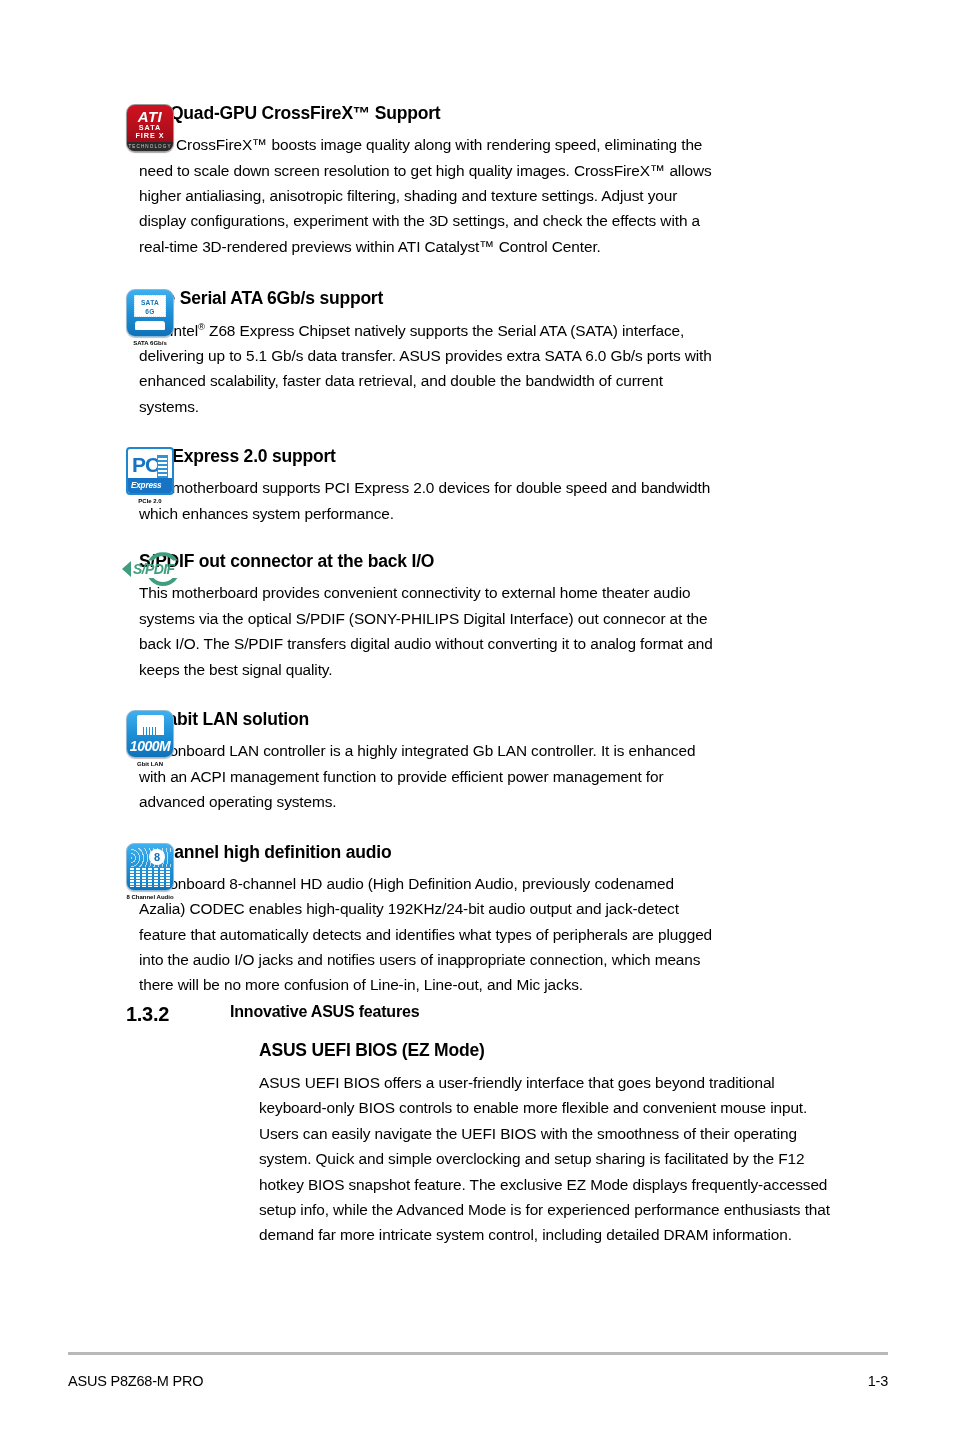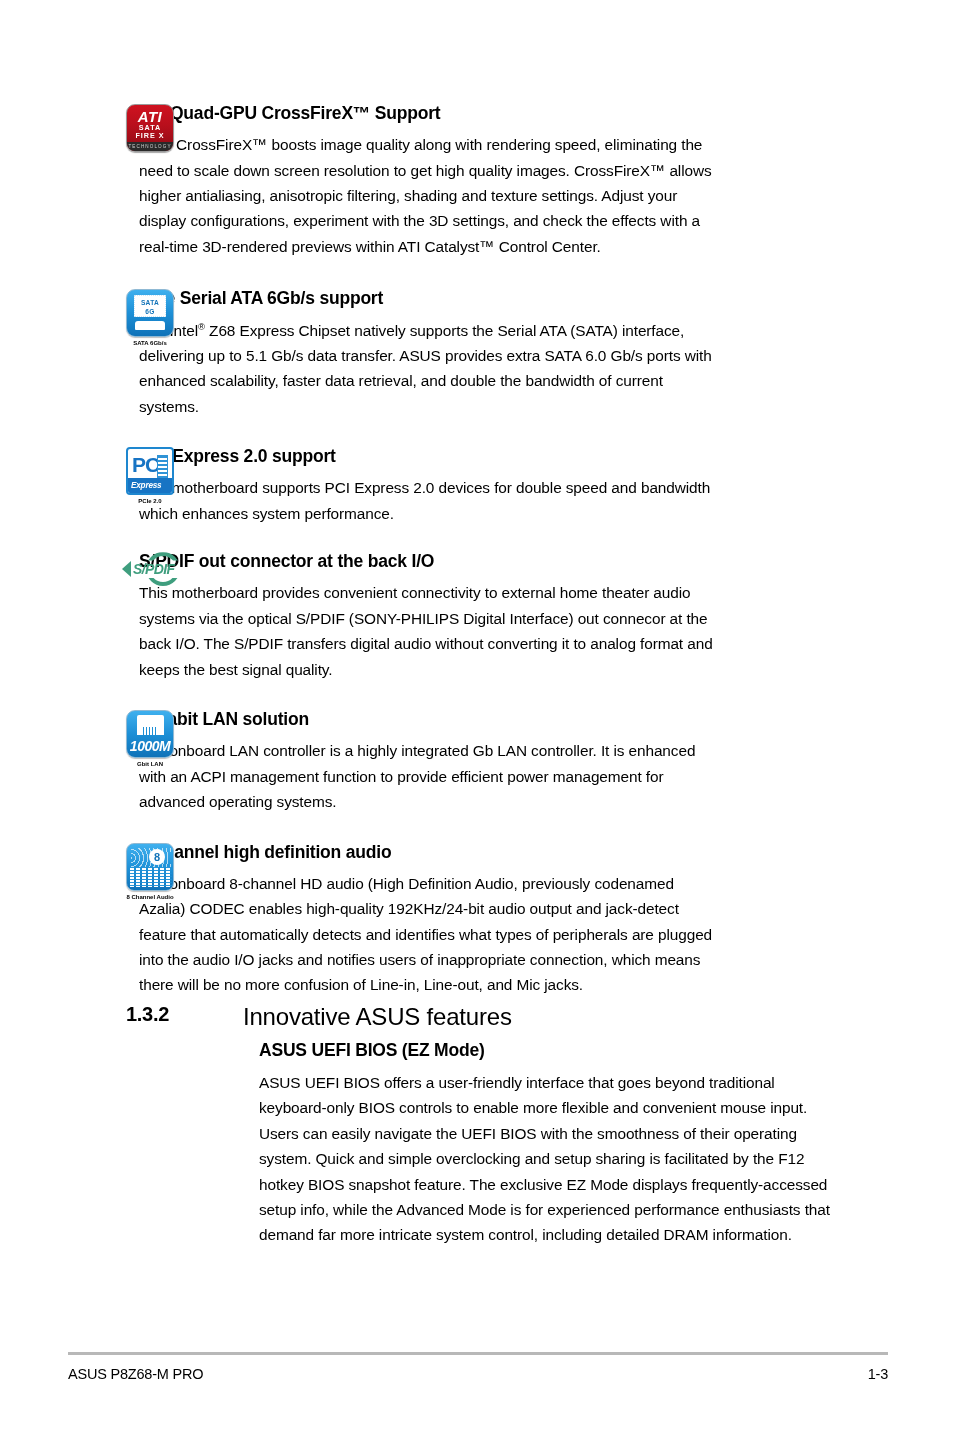--- a/index.html
+++ b/index.html
@@ -76,24 +76,23 @@
     display: flex;
     align-items: flex-start;
   }
   .section-num {
     font-size: 20px;
     font-weight: bold;
     width: 104px;
     letter-spacing: -0.3px;
   }
   .section-title {
-    font-size: 24px;
-    font-weight: normal;
+    font-size: 16px;
+    font-weight: bold;
     letter-spacing: -0.2px;
-    margin-left: 13px;
   }
 
   .subsection {
     position: absolute;
     left: 259px;
     top: 1040px;
     width: 580px;
   }
   .subsection h3 {
     font-size: 17.5px;
@@ -117,21 +116,21 @@
   }
   .footer-rule {
     height: 3px;
     background: #b8b8b8;
     width: 100%;
   }
   .footer-row {
     display: flex;
     justify-content: space-between;
     align-items: baseline;
-    margin-top: 11px;
+    margin-top: 18px;
     font-size: 14.5px;
     letter-spacing: -0.2px;
   }
 
   
   .ico {
     position: relative;
     display: block;
   }
 

